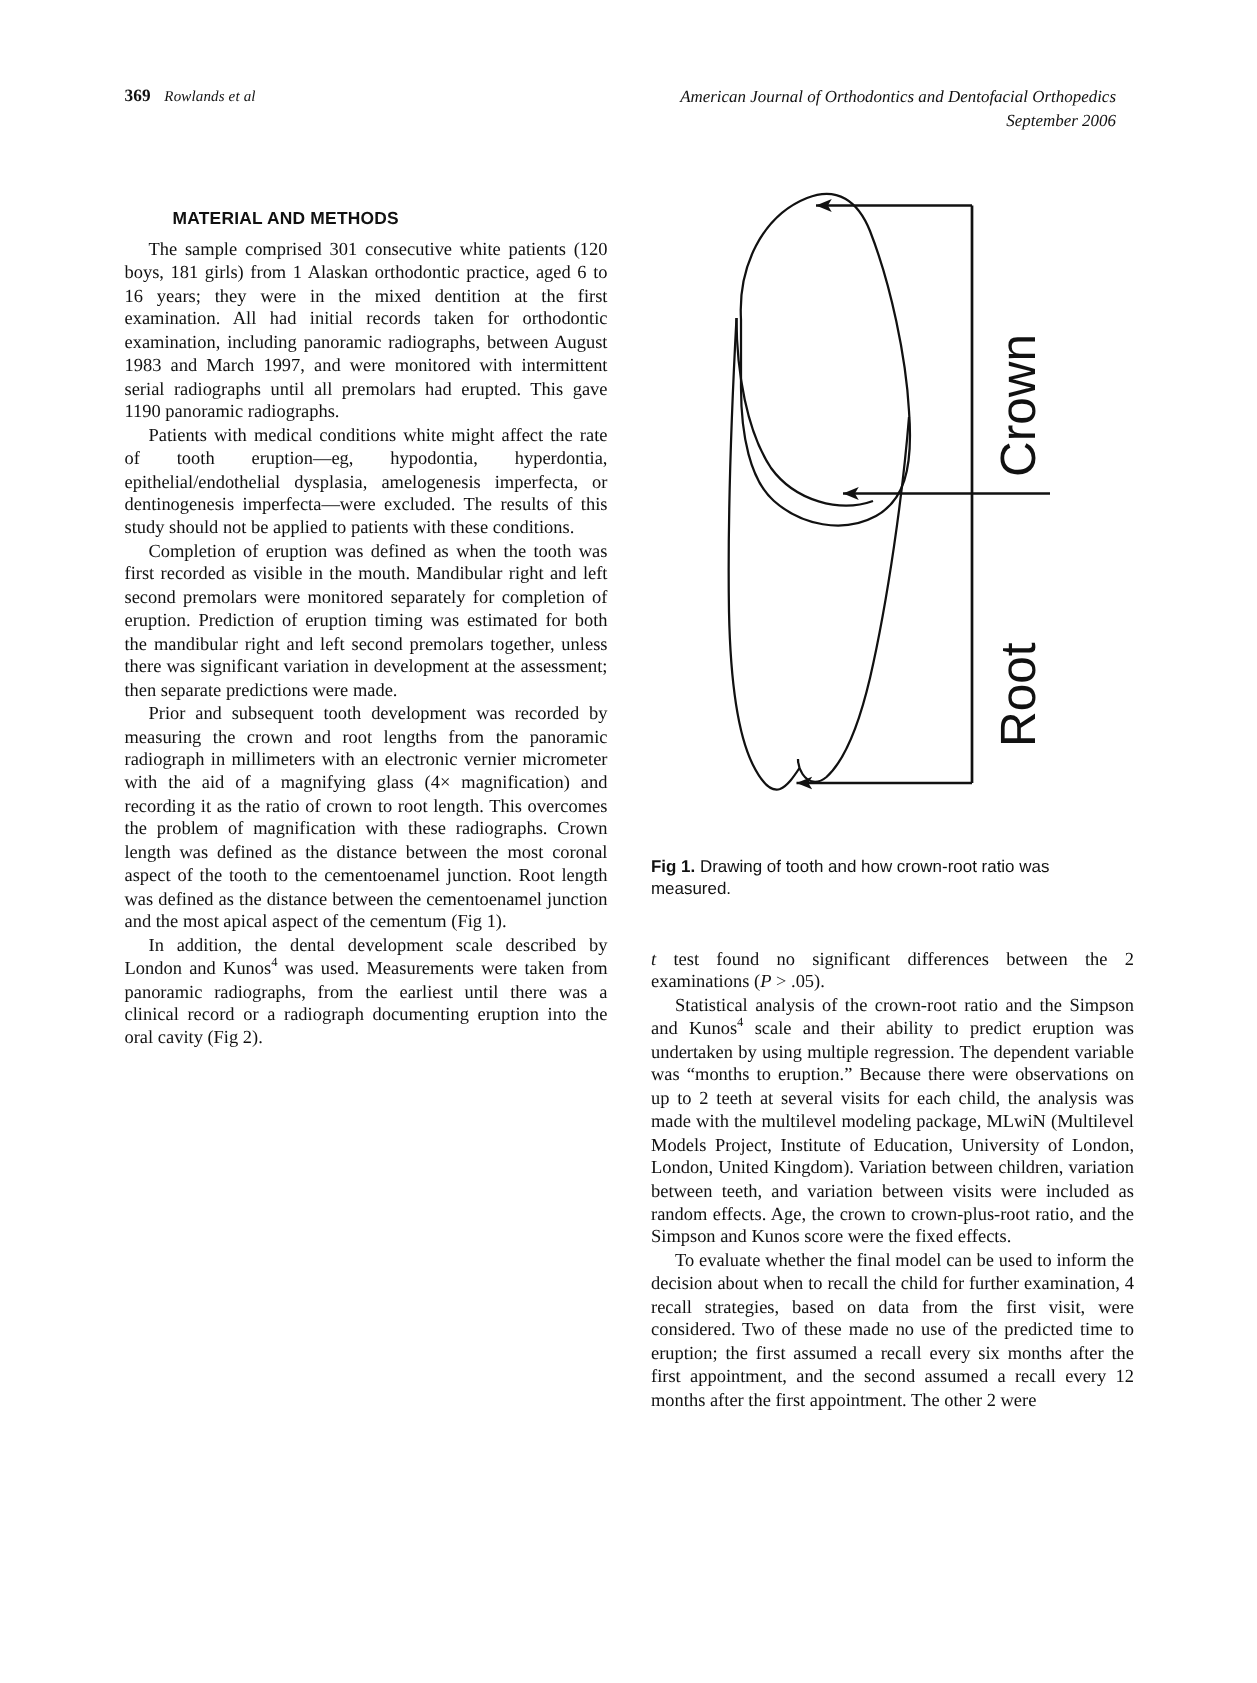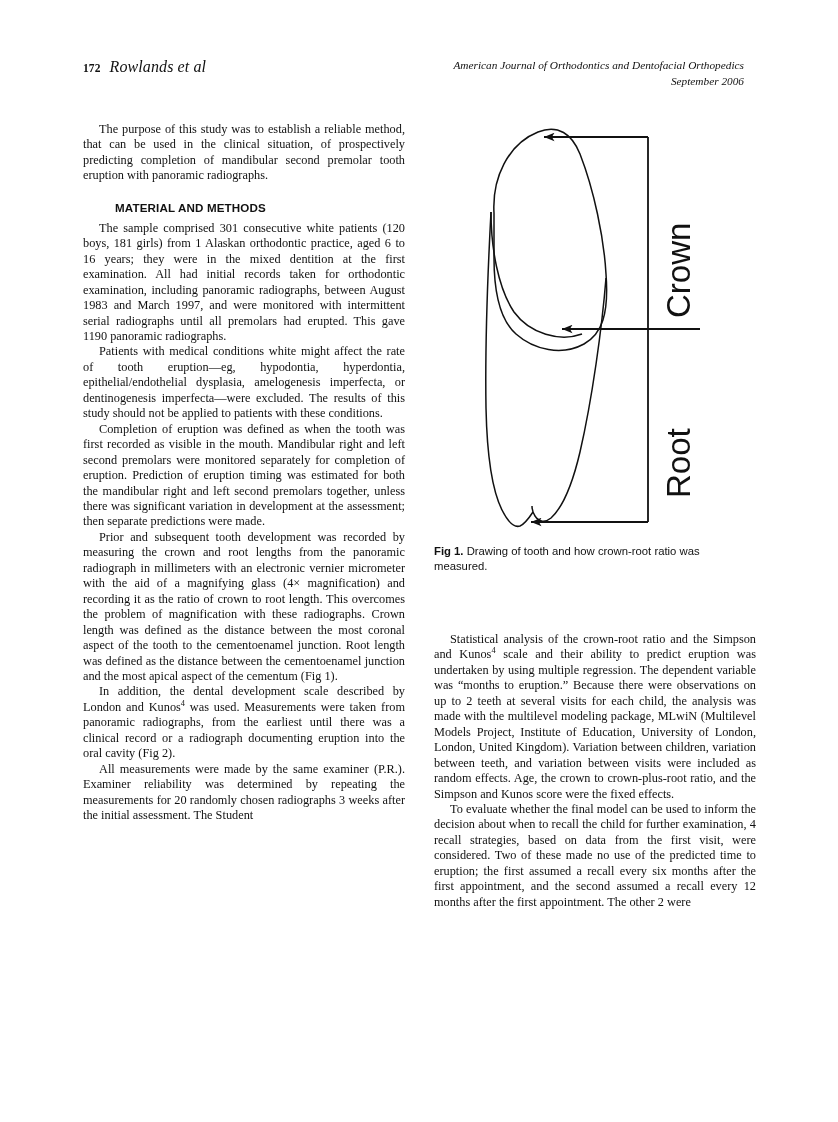--- a/index.html
+++ b/index.html
@@ -40,21 +40,21 @@
     white-space: nowrap;
   }
   .rh-left .folio {
     font-weight: bold;
     font-style: normal;
     margin-right: 9px;
     font-size: 11.5px;
   }
   .rh-left .authors {
     font-style: italic;
-    font-size: 16px;
+    font-size: 10px;
   }
   .rh-right {
     position: absolute;
     right: 11px;
     top: 0;
     text-align: right;
     font-style: italic;
     font-size: 11.3px;
     line-height: 15.5px;
     white-space: nowrap;
@@ -104,21 +104,21 @@
   .fig-art {
     position: relative;
     width: 322px;
     height: 452px;
   }
   .fig-art svg { display: block; }
 
   .fig-caption {
     position: absolute;
     left: 434px;
-    top: 544px;
+    top: 571px;
     width: 322px;
     font-family: "Liberation Sans", sans-serif;
     font-size: 11.3px;
     line-height: 14.6px;
     text-align: left;
   }
   .fig-caption .fig-label { font-weight: bold; }
 
   .col-right-text {
     position: absolute;
@@ -132,43 +132,41 @@
   .col-right-text p { margin: 0; text-indent: 16px; }
   .col-right-text p.noindent { text-indent: 0; }
 </style>
 </head>
 <body>
 
 <div class="page">
 
   <div class="running-head">
     <div class="rh-left">
-      <span class="folio">172</span><span class="authors">Rowlands et al</span>
+      <span class="folio">369</span><span class="authors">Rowlands et al</span>
     </div>
     <div class="rh-right">
       <div>American Journal of Orthodontics and Dentofacial Orthopedics</div>
       <div>September 2006</div>
     </div>
   </div>
 
   <div class="col col-left">
 
 
-    <p>The purpose of this study was to establish a reliable method, that can be used in the clinical situation, of prospectively predicting completion of mandibular second premolar tooth eruption with panoramic radiographs.</p>
 
     <h2 class="section-head">MATERIAL AND METHODS</h2>
 
     <p>The sample comprised 301 consecutive white patients (120 boys, 181 girls) from 1 Alaskan orthodontic practice, aged 6 to 16 years; they were in the mixed dentition at the first examination. All had initial records taken for orthodontic examination, including panoramic radiographs, between August 1983 and March 1997, and were monitored with intermittent serial radiographs until all premolars had erupted. This gave 1190 panoramic radiographs.</p>
     <p>Patients with medical conditions white might affect the rate of tooth eruption—eg, hypodontia, hyperdontia, epithelial/endothelial dysplasia, amelogenesis imperfecta, or dentinogenesis imperfecta—were excluded. The results of this study should not be applied to patients with these conditions.</p>
     <p>Completion of eruption was defined as when the tooth was first recorded as visible in the mouth. Mandibular right and left second premolars were monitored separately for completion of eruption. Prediction of eruption timing was estimated for both the mandibular right and left second premolars together, unless there was significant variation in development at the assessment; then separate predictions were made.</p>
     <p>Prior and subsequent tooth development was recorded by measuring the crown and root lengths from the panoramic radiograph in millimeters with an electronic vernier micrometer with the aid of a magnifying glass (4× magnification) and recording it as the ratio of crown to root length. This overcomes the problem of magnification with these radiographs. Crown length was defined as the distance between the most coronal aspect of the tooth to the cementoenamel junction. Root length was defined as the distance between the cementoenamel junction and the most apical aspect of the cementum (Fig 1).</p>
 
     <p><span>In addition, the dental development scale described by London and Kunos</span><sup>4</sup><span> was used. Measurements were taken from panoramic radiographs, from the earliest until there was a clinical record or a radiograph documenting eruption into the oral cavity (Fig 2).</span></p>
 
-    <p>All measurements were made by the same examiner (P.R.). Examiner reliability was determined by repeating the measurements for 20 randomly chosen radiographs 3 weeks after the initial assessment. The Student</p>
   </div>
 
   <div class="figure-block">
     <div class="fig-art">
       <svg width="322" height="452" viewBox="0 0 322 452" xmlns="http://www.w3.org/2000/svg">
         <defs>
           <marker id="ah" markerWidth="11" markerHeight="9" refX="10.5" refY="4.5" orient="auto" markerUnits="userSpaceOnUse">
             <path d="M10.5,4.5 L0,0.2 L2.6,4.5 L0,8.8 Z" fill="#111111"></path>
           </marker>
         </defs>
@@ -209,19 +207,20 @@
       </svg>
     </div>
   </div>
 
   <div class="fig-caption">
     <span class="fig-label">Fig 1.</span><span> Drawing of tooth and how crown-root ratio was measured.</span>
   </div>
 
   <div class="col-right-text">
 
+    <p class="noindent"><span class="ital">t</span><span> test found no significant differences between the 2 examinations (</span><span class="ital">P</span><span> &gt; .05).</span></p>
 
     <p><span>Statistical analysis of the crown-root ratio and the Simpson and Kunos</span><sup>4</sup><span> scale and their ability to predict eruption was undertaken by using multiple regression. The dependent variable was “months to eruption.” Because there were observations on up to 2 teeth at several visits for each child, the analysis was made with the multilevel modeling package, MLwiN (Multilevel Models Project, Institute of Education, University of London, London, United Kingdom). Variation between children, variation between teeth, and variation between visits were included as random effects. Age, the crown to crown-plus-root ratio, and the Simpson and Kunos score were the fixed effects.</span></p>
 
     <p>To evaluate whether the final model can be used to inform the decision about when to recall the child for further examination, 4 recall strategies, based on data from the first visit, were considered. Two of these made no use of the predicted time to eruption; the first assumed a recall every six months after the first appointment, and the second assumed a recall every 12 months after the first appointment. The other 2 were</p>
   </div>
 
 </div>
 
 </body></html>

